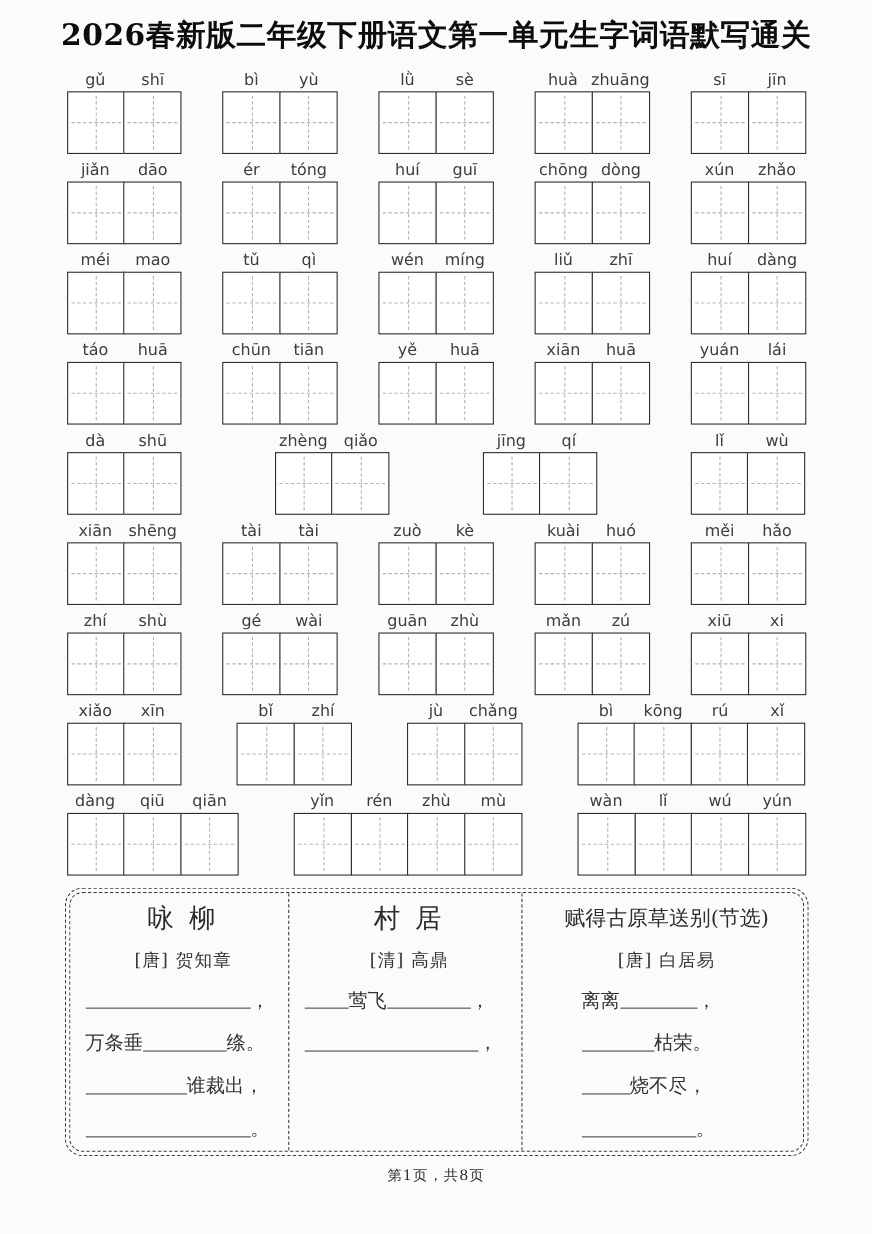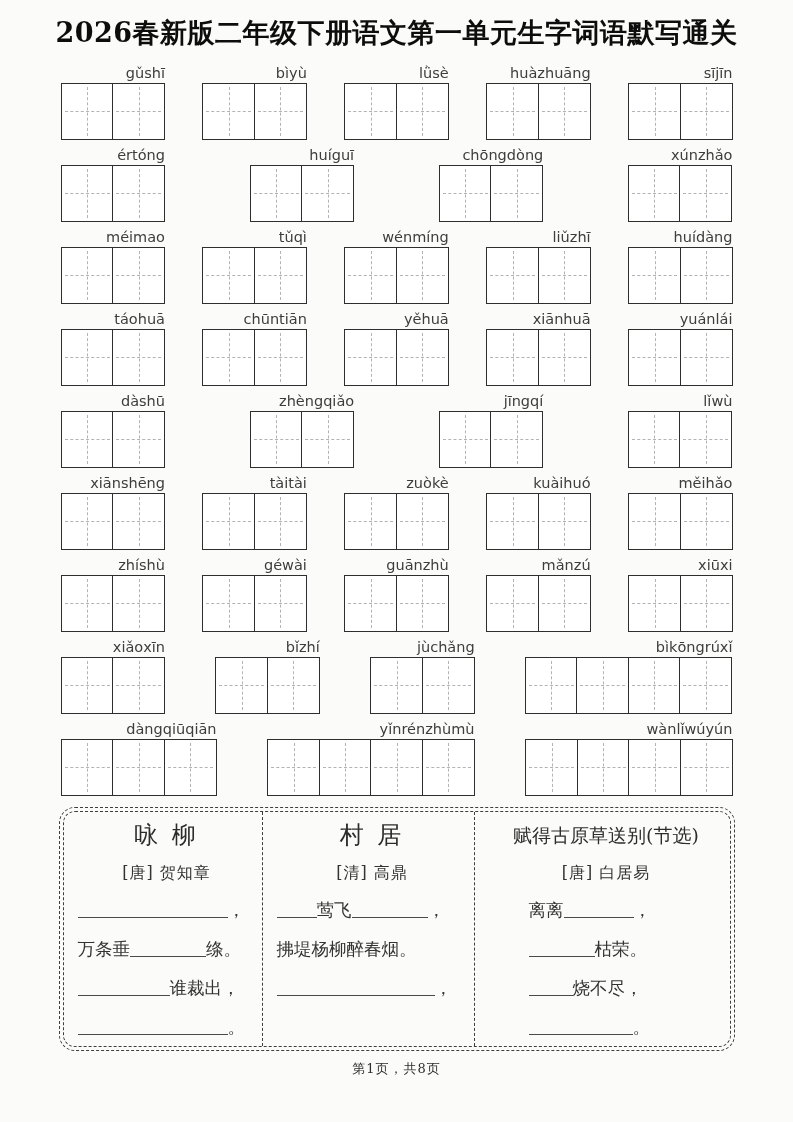--- a/index.html
+++ b/index.html
@@ -18,21 +18,21 @@
     font-family:"DejaVu Serif", serif;
     font-weight:bold;
     font-size:27px;
     color:#0d0d0d;
     letter-spacing:0.5px;
     line-height:1.1;
   }
 
   .rows{width:672px;margin:16px auto 0;}
   .word-row{display:flex;justify-content:space-between;margin-bottom:6px;}
-  .word-group{display:flex;flex-direction:column;align-items:flex-end;}
+  .word-group{display:flex;flex-direction:column;}
   .pinyin-row{display:flex;height:18px;align-items:flex-end;margin-bottom:1px;}
   .pinyin{
     flex:1;text-align:center;
     font-size:14.5px;color:#3d3d3d;
     white-space:nowrap;line-height:17px;
   }
   .boxes-row{display:flex;}
   .box{
     width:53px;height:57px;
     box-sizing:border-box;
@@ -178,20 +178,36 @@
               <i class="hline"></i>
             </div>
             <div class="box">
               <i class="vline"></i>
               <i class="hline"></i>
             </div>
           </div>
         </div>
       </div>
       <div class="word-row">
+        <div class="word-group">
+          <div class="pinyin-row">
+            <span class="pinyin">jiǎn</span>
+            <span class="pinyin">dāo</span>
+          </div>
+          <div class="boxes-row">
+            <div class="box">
+              <i class="vline"></i>
+              <i class="hline"></i>
+            </div>
+            <div class="box">
+              <i class="vline"></i>
+              <i class="hline"></i>
+            </div>
+          </div>
+        </div>
         <div class="word-group">
           <div class="pinyin-row">
             <span class="pinyin">ér</span>
             <span class="pinyin">tóng</span>
           </div>
           <div class="boxes-row">
             <div class="box">
               <i class="vline"></i>
               <i class="hline"></i>
             </div>
@@ -804,21 +820,20 @@
           <div class="poem-author">[唐] 贺知章</div>
           <div class="poem-line"><span class="blank" style="width: 150px;"></span><span class="seg">，</span></div>
           <div class="poem-line"><span class="seg">万条垂</span><span class="blank" style="width: 76px;"></span><span class="seg">绦。</span></div>
           <div class="poem-line"><span class="blank" style="width: 92px;"></span><span class="seg">谁裁出，</span></div>
           <div class="poem-line"><span class="blank" style="width: 150px;"></span><span class="seg">。</span></div>
         </div>
       <div class="poem-col col2">
           <div class="poem-title">村  居</div>
           <div class="poem-author">[清] 高鼎</div>
           <div class="poem-line"><span class="blank" style="width: 40px;"></span><span class="seg">莺飞</span><span class="blank" style="width: 76px;"></span><span class="seg">，</span></div>
-          <div class="poem-line"><span class="seg">拂堤杨柳醉春烟。</span></div>
           <div class="poem-line"><span class="blank" style="width: 158px;"></span><span class="seg">，</span></div>
         </div>
       <div class="poem-col col3">
           <div class="poem-title">赋得古原草送别(节选)</div>
           <div class="poem-author">[唐] 白居易</div>
           <div class="poem-line"><span class="seg">离离</span><span class="blank" style="width: 70px;"></span><span class="seg">，</span></div>
           <div class="poem-line"><span class="blank" style="width: 66px;"></span><span class="seg">枯荣。</span></div>
           <div class="poem-line"><span class="blank" style="width: 44px;"></span><span class="seg">烧不尽，</span></div>
           <div class="poem-line"><span class="blank" style="width: 104px;"></span><span class="seg">。</span></div>
         </div>

